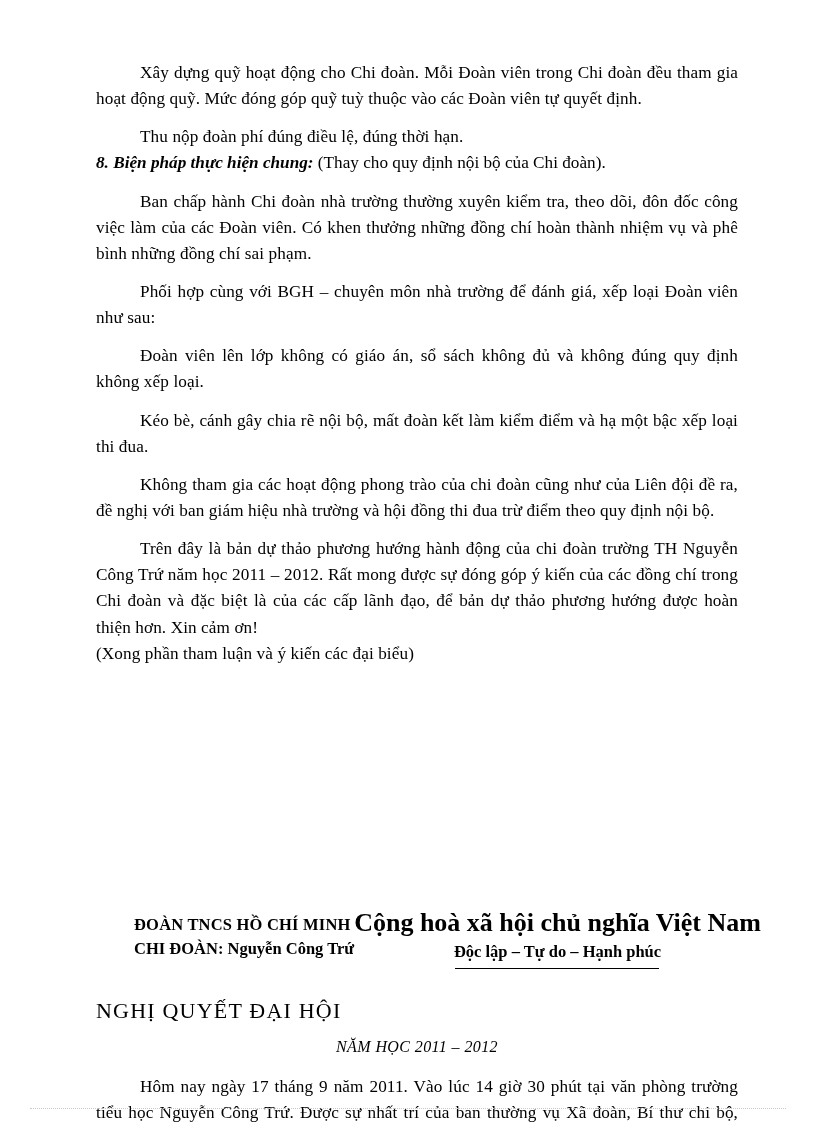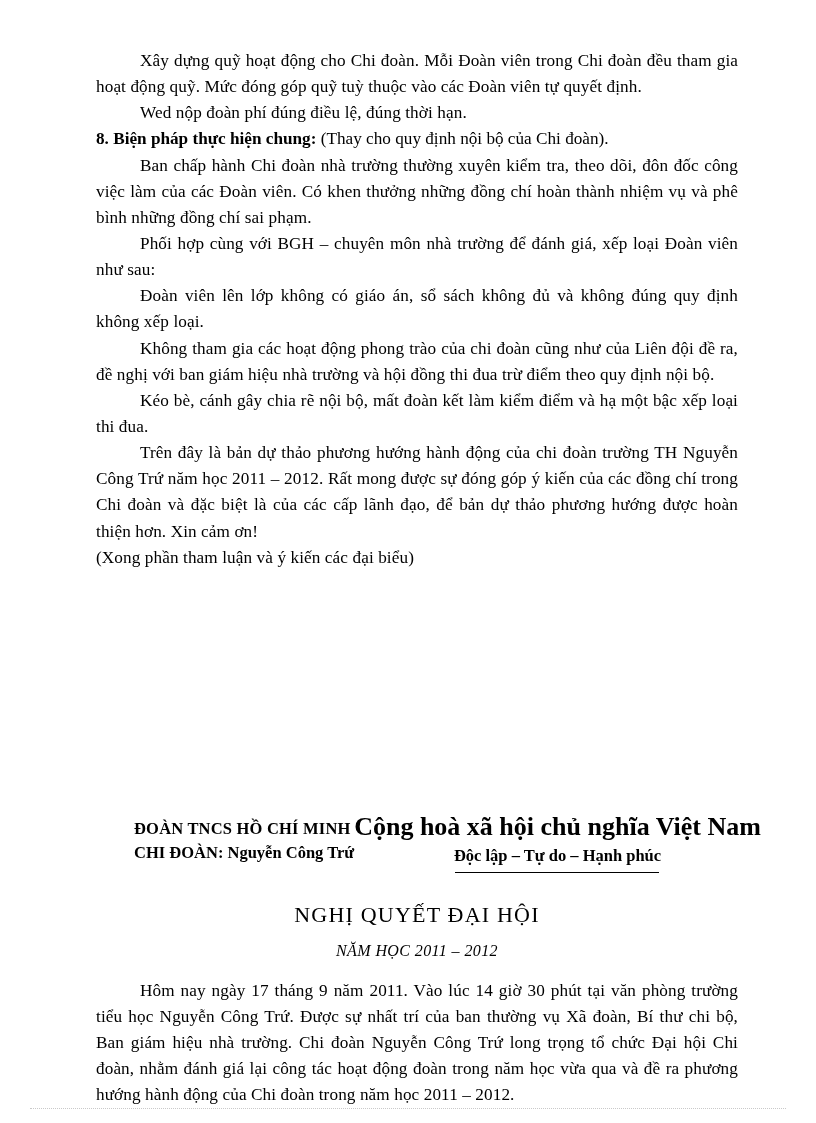--- a/index.html
+++ b/index.html
@@ -25,23 +25,25 @@
   .para {
     font-size: 17.2px;
     line-height: 1.52;
     text-align: justify;
     text-justify: inter-word;
     margin: 0 0 0 0;
     letter-spacing: 0.1px;
   }
   .indent {
     text-indent: 44px;
+    margin-top: 12px;
   }
   .bold-italic {
     font-weight: bold;
+    font-style: italic;
   }
   .sec-head {
     font-size: 17.2px;
     line-height: 1.52;
     text-align: justify;
     margin: 0;
   }
   .gap-block {
     height: 232px;
   }
@@ -94,21 +96,21 @@
     white-space: nowrap;
     padding-bottom: 3px;
   }
   .motto-underline {
     width: 204px;
     height: 1.4px;
     background: #000;
     margin: 0 auto;
   }
   .doc-title {
-    text-align: center;
+    text-align: left;
     font-size: 22px;
     letter-spacing: 1.2px;
     margin-top: 28px;
     line-height: 1.3;
   }
   .doc-subtitle {
     text-align: center;
     font-size: 16px;
     font-style: italic;
     letter-spacing: 0.4px;
@@ -124,29 +126,29 @@
     bottom: 14px;
     border-top: 1px dotted #c9c9c9;
   }
 </style>
 </head>
 <body>
 
 <div class="page">
 
   <p class="para indent">Xây dựng quỹ hoạt động cho Chi đoàn. Mỗi Đoàn viên trong Chi đoàn đều tham gia hoạt động quỹ. Mức đóng góp quỹ tuỳ thuộc vào các Đoàn viên tự quyết định.</p>
-  <p class="para indent">Wed nộp đoàn phí đúng điều lệ, đúng thời hạn.</p>
+  <p class="para indent">Thu nộp đoàn phí đúng điều lệ, đúng thời hạn.</p>
 
   <p class="sec-head"><span class="bold-italic">8. Biện pháp thực hiện chung:</span><span> (Thay cho quy định nội bộ của Chi đoàn).</span></p>
 
   <p class="para indent">Ban chấp hành Chi đoàn nhà trường thường xuyên kiểm tra, theo dõi, đôn đốc công việc làm của các Đoàn viên. Có khen thưởng những đồng chí hoàn thành nhiệm vụ và phê bình những đồng chí sai phạm.</p>
   <p class="para indent">Phối hợp cùng với BGH – chuyên môn nhà trường để đánh giá, xếp loại Đoàn viên như sau:</p>
   <p class="para indent">Đoàn viên lên lớp không có giáo án, sổ sách không đủ và không đúng quy định không xếp loại.</p>
+  <p class="para indent">Kéo bè, cánh gây chia rẽ nội bộ, mất đoàn kết làm kiểm điểm và hạ một bậc xếp loại thi đua.</p>
   <p class="para indent">Không tham gia các hoạt động phong trào của chi đoàn cũng như của Liên đội đề ra, đề nghị với ban giám hiệu nhà trường và hội đồng thi đua trừ điểm theo quy định nội bộ.</p>
-  <p class="para indent">Kéo bè, cánh gây chia rẽ nội bộ, mất đoàn kết làm kiểm điểm và hạ một bậc xếp loại thi đua.</p>
   <p class="para indent">Trên đây là bản dự thảo phương hướng hành động của chi đoàn trường TH Nguyễn Công Trứ năm học 2011 – 2012. Rất mong được sự đóng góp ý kiến của các đồng chí trong Chi đoàn và đặc biệt là của các cấp lãnh đạo, để bản dự thảo phương hướng được hoàn thiện hơn. Xin cảm ơn!</p>
   <p class="para">(Xong phần tham luận và ý kiến các đại biểu)</p>
 
   <div class="gap-block"></div>
 
   <div class="header-row">
     <div class="header-left">
       <div class="org-line">ĐOÀN TNCS HỒ CHÍ MINH</div>
       <div class="org-line-2"><span>CHI ĐOÀN:</span><span class="org-name"> Nguyễn Công Trứ</span></div>
     </div>

